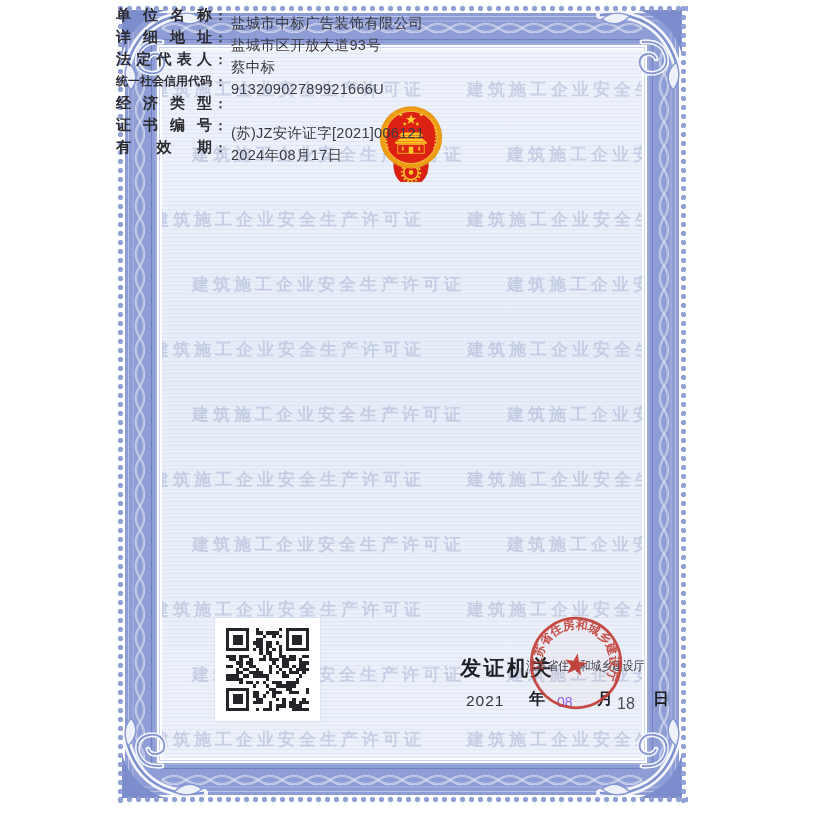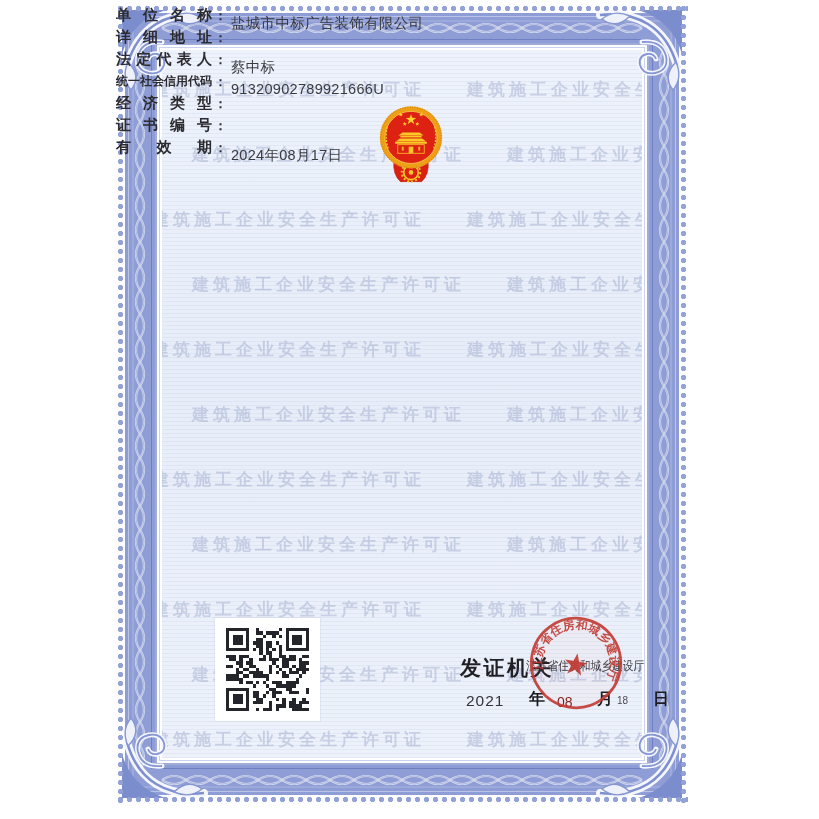--- a/index.html
+++ b/index.html
@@ -53,23 +53,23 @@
   .qr-box svg{position:absolute;left:11px;top:10px;width:83px;height:83px;}
 
   .issuer-label{left:344px;top:650px;font-size:21px;font-weight:800;color:#1f1f24;
     letter-spacing:2.5px;white-space:nowrap;}
   .issuer-value{left:410px;top:654px;font-size:12.5px;color:#3c3c42;white-space:nowrap;
     transform:scaleX(0.86);transform-origin:left center;}
 
   .d-part{white-space:nowrap;}
   .d-year{left:350px;top:688px;font-size:15.5px;color:#34343a;letter-spacing:1px;}
   .d-yunit{left:413px;top:685px;font-size:16px;font-weight:800;color:#1c1c20;}
-  .d-month{left:441px;top:690px;font-size:14px;color:#7f1d1d;}
+  .d-month{left:441px;top:690px;font-size:14px;color:#8b5cf6;}
   .d-munit{left:481px;top:685px;font-size:16px;font-weight:800;color:#1c1c20;}
-  .d-day{left:501px;top:691px;font-size:10px;color:#4c4c55;}
+  .d-day{left:501px;top:691px;font-size:16px;color:#4c4c55;}
   .d-dunit{left:537px;top:685px;font-size:16px;font-weight:800;color:#1c1c20;}
 
   .stamp{left:408px;top:607px;width:104px;height:104px;z-index:6;
     transform:rotate(9deg);opacity:0.9;}
 </style>
 </head>
 <body>
 
 <div class="cert">
 
@@ -185,20 +185,21 @@
         <span class="f-value">盐城市中标广告装饰有限公司</span>
       </div>
         <div class="field-row" style="top: 346.5px;">
         <span class="f-label">
             <span>详</span>
             <span>细</span>
             <span>地</span>
             <span>址</span>
           </span>
         <span class="f-colon">：</span>
+        <span class="f-value">盐城市区开放大道93号</span>
       </div>
         <div class="field-row" style="top: 380px;">
         <span class="f-label">
             <span>法</span>
             <span>定</span>
             <span>代</span>
             <span>表</span>
             <span>人</span>
           </span>
         <span class="f-colon">：</span>
@@ -228,20 +229,21 @@
         <span class="f-colon">：</span>
       </div>
         <div class="field-row" style="top: 480.5px;">
         <span class="f-label">
             <span>证</span>
             <span>书</span>
             <span>编</span>
             <span>号</span>
           </span>
         <span class="f-colon">：</span>
+        <span class="f-value">(苏)JZ安许证字[2021]006121</span>
       </div>
         <div class="field-row" style="top: 514px;">
         <span class="f-label">
             <span>有</span>
             <span>效</span>
             <span>期</span>
           </span>
         <span class="f-colon">：</span>
         <span class="f-value">2024年08月17日</span>
       </div>

